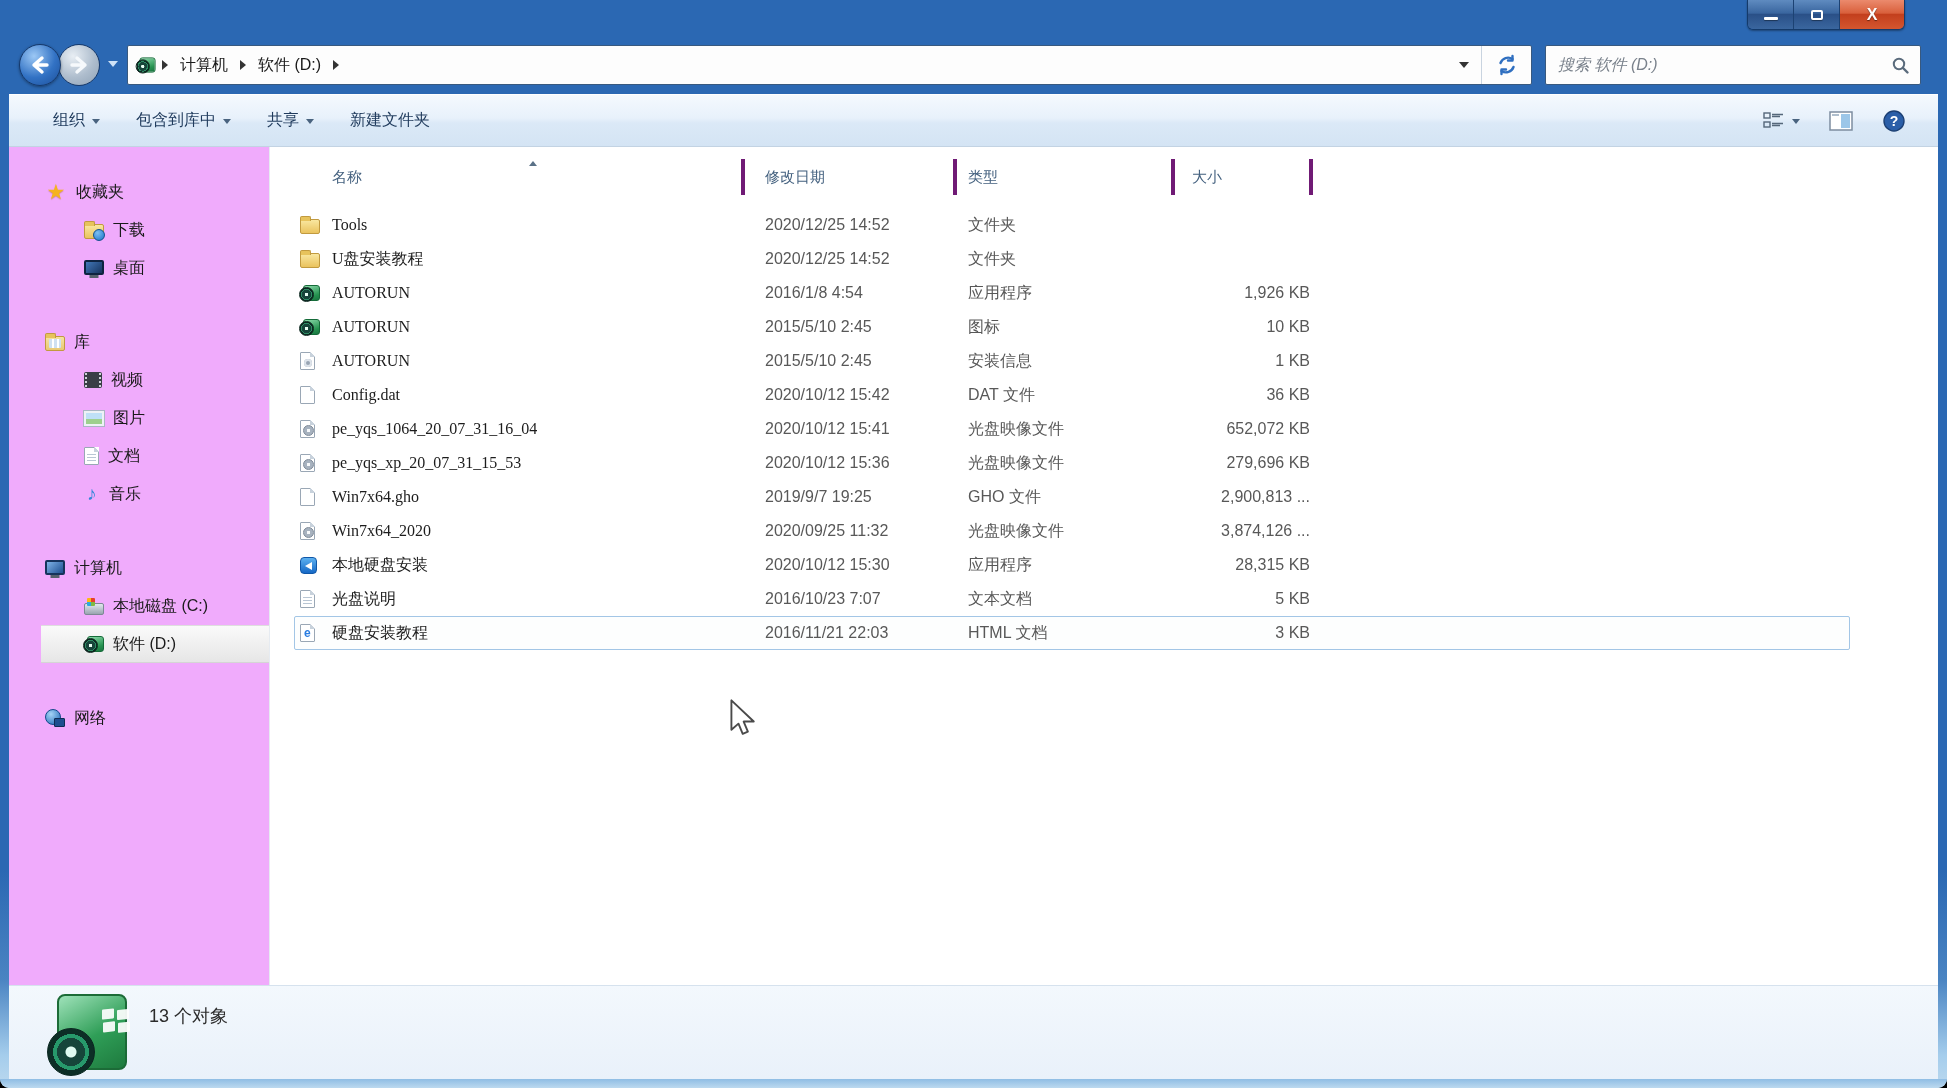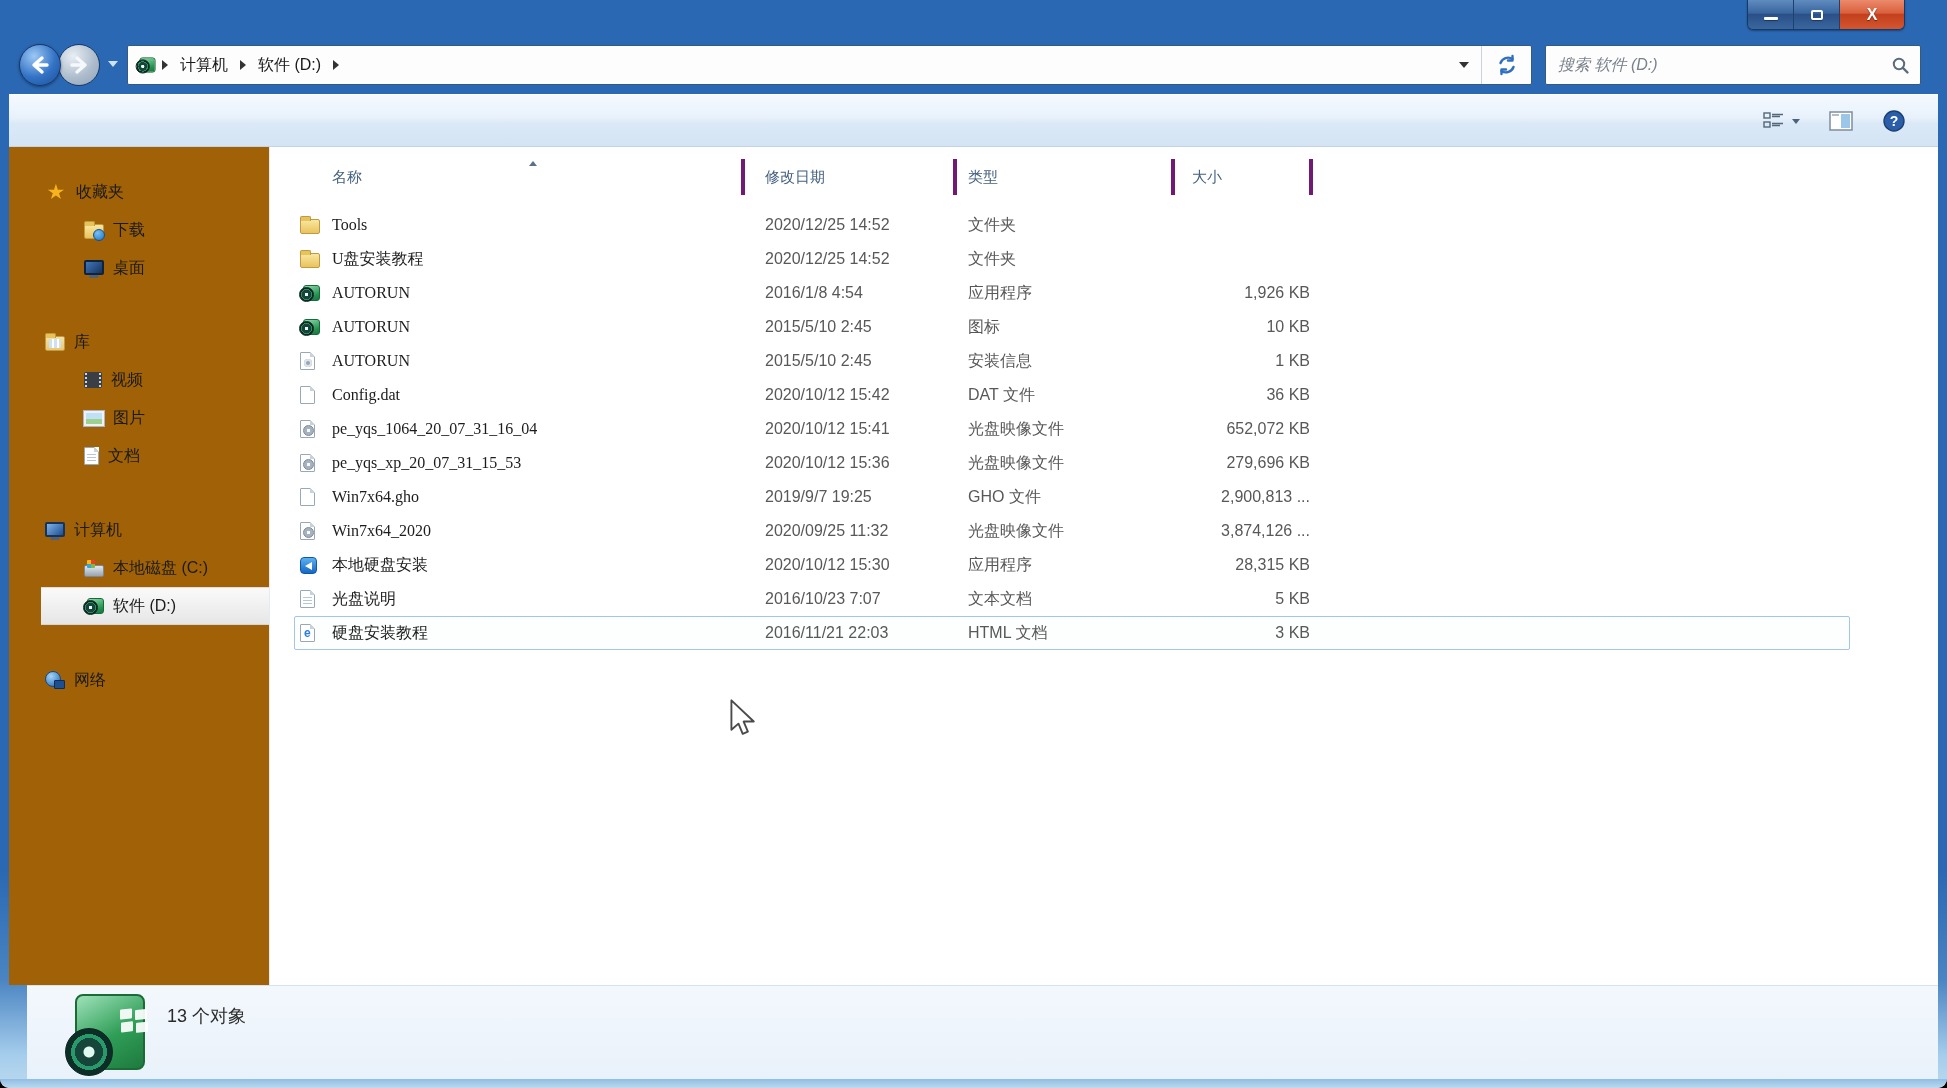--- a/index.html
+++ b/index.html
@@ -36,42 +36,42 @@
   .toolbar{position:absolute;top:94px;left:9px;right:9px;height:53px;
     background:linear-gradient(180deg,#f4f9fe 0%,#e8f1fb 45%,#dbe9f7 55%,#d4e4f4 100%);
     border-top:1px solid #fff;border-bottom:1px solid #c3d3e3;display:flex;align-items:center;}
   .tb-left{display:flex;align-items:center;gap:8px;padding-left:30px;}
   .tb-btn{display:flex;align-items:center;gap:7px;padding:7px 14px;font-size:16px;color:#1f3a5c;border-radius:3px;cursor:default;}
   .tb-caret{width:0;height:0;border-left:4px solid transparent;border-right:4px solid transparent;border-top:5px solid #49637f;margin-top:2px;}
   .tb-right{margin-left:auto;display:flex;align-items:center;gap:16px;padding-right:26px;}
   .tb-iconbtn{display:flex;align-items:center;gap:6px;padding:5px 6px;border-radius:3px;}
   
   .main{position:absolute;top:147px;left:9px;right:9px;height:838px;background:#fff;}
-  .sidebar{position:absolute;left:0;top:0;bottom:0;width:261px;background:#a16207;padding-top:26px;overflow:hidden;}
+  .sidebar{position:absolute;left:0;top:0;bottom:0;width:261px;background:#f0abfc;padding-top:26px;overflow:hidden;}
   .sidebar::after{content:"";position:absolute;right:0;top:0;bottom:0;width:1px;background:#e6ebf1;}
   .sb-section{margin-bottom:36px;}
   .sb-item{display:flex;align-items:center;height:38px;gap:9px;font-size:16px;color:#1a1a1a;padding-left:36px;cursor:default;}
   .sb-item.child{padding-left:43px;margin-left:32px;}
   .sb-item.selected{background:linear-gradient(180deg,#fafafa,#e6e6e6);border-top:1px solid #dedede;border-bottom:1px solid #d5d5d5;}
   
   .filearea{position:absolute;left:261px;right:0;top:0;bottom:0;}
   .col-header{position:absolute;top:12px;height:36px;display:flex;align-items:center;font-size:15px;color:#44617f;
     border-right:4px solid #701a75;cursor:default;}
   .sort-caret{position:absolute;top:2px;width:0;height:0;border-left:4px solid transparent;border-right:4px solid transparent;border-bottom:5px solid #5a7187;}
   .row{position:absolute;left:0;right:0;height:34px;font-size:16px;cursor:default;}
   .row .cell{position:absolute;top:0;height:34px;display:flex;align-items:center;white-space:nowrap;}
   .cell.c-icon{left:30px;}
   .cell.c-name{left:62px;color:#1c1c1c;font-family:Liberation Serif, serif;}
   .cell.c-date{left:495px;color:#585858;}
   .cell.c-type{left:698px;color:#585858;}
   .cell.c-size{left:905px;width:135px;justify-content:flex-end;color:#585858;}
   .row.focused{outline:1px solid #a3c6e6;outline-offset:-1px;border-radius:2px;background:#fdfefe;left:24px;right:88px;}
   .row.focused .cell{margin-left:-24px;}
   
-  .statusbar{position:absolute;left:27px;right:9px;top:985px;height:94px;background:linear-gradient(180deg,#f3f8fd,#e9f1fa);
+  .statusbar{position:absolute;left:9px;right:9px;top:985px;height:94px;background:linear-gradient(180deg,#f3f8fd,#e9f1fa);
     border-top:1px solid #d6e2ee;}
   .status-text{position:absolute;left:140px;top:18px;font-size:18px;color:#2b2b2b;}
   
   .ic{display:inline-block;position:relative;flex:none;}
   .ic-star{width:22px;height:20px;color:#f5b31e;font-size:21px;line-height:20px;text-align:center;}
   .ic-star::before{content:"★";text-shadow:0 1px 1px rgba(150,90,0,.4);}
   .ic-folder{width:20px;height:15px;background:linear-gradient(180deg,#f9e7a0,#eac35e);border:1px solid #c19a3f;border-radius:2px;margin-top:3px;}
   .ic-folder::before{content:"";position:absolute;top:-4px;left:-1px;width:9px;height:4px;background:#e7c35c;border:1px solid #c19a3f;border-bottom:none;border-radius:2px 2px 0 0;}
   .ic-folder-download::after{content:"";position:absolute;right:-2px;bottom:-3px;width:10px;height:10px;border-radius:50%;
     background:radial-gradient(circle at 35% 30%,#7cc0f2,#1c72c8);border:1px solid #11518f;}
@@ -176,20 +176,37 @@
     <div class="searchbox">
       <input type="text" placeholder="搜索 软件 (D:)" style="">
       <svg width="19" height="19" viewBox="0 0 19 19">
         <circle cx="8" cy="8" r="5.2" fill="none" stroke="#5a6b7c" stroke-width="2"></circle>
         <path d="M12 12 L16.5 16.5" stroke="#5a6b7c" stroke-width="2.4" stroke-linecap="round"></path>
       </svg>
     </div>
   </div>
 
   <div class="toolbar">
+    <div class="tb-left">
+        <div class="tb-btn">
+          <span>组织</span>
+          <span class="tb-caret"></span>
+        </div>
+        <div class="tb-btn">
+          <span>包含到库中</span>
+          <span class="tb-caret"></span>
+        </div>
+        <div class="tb-btn">
+          <span>共享</span>
+          <span class="tb-caret"></span>
+        </div>
+        <div class="tb-btn">
+          <span>新建文件夹</span>
+        </div>
+      </div>
     <div class="tb-right">
       <div class="tb-iconbtn">
         <svg width="24" height="22" viewBox="0 0 24 22">
           <rect x="2" y="3" width="6" height="5" fill="none" stroke="#55677a" stroke-width="1.4"></rect>
           <path d="M10 4.5 H21 M10 6.5 H18" stroke="#55677a" stroke-width="1.6"></path>
           <rect x="2" y="12" width="6" height="5" fill="none" stroke="#55677a" stroke-width="1.4"></rect>
           <path d="M10 13.5 H21 M10 15.5 H18" stroke="#55677a" stroke-width="1.6"></path>
         </svg>
         <span class="tb-caret"></span>
       </div>
@@ -236,20 +253,24 @@
             <span>视频</span>
           </div>
           <div class="sb-item child">
             <span class="ic ic-pictures"></span>
             <span>图片</span>
           </div>
           <div class="sb-item child">
             <span class="ic ic-page ic-lines"></span>
             <span>文档</span>
           </div>
+          <div class="sb-item child">
+            <span class="ic ic-music"></span>
+            <span>音乐</span>
+          </div>
         </div>
         <div class="sb-section">
           <div class="sb-item">
             <span class="ic ic-computer"></span>
             <span>计算机</span>
           </div>
           <div class="sb-item child">
             <span class="ic ic-disk-c"></span>
             <span>本地磁盘 (C:)</span>
           </div>

